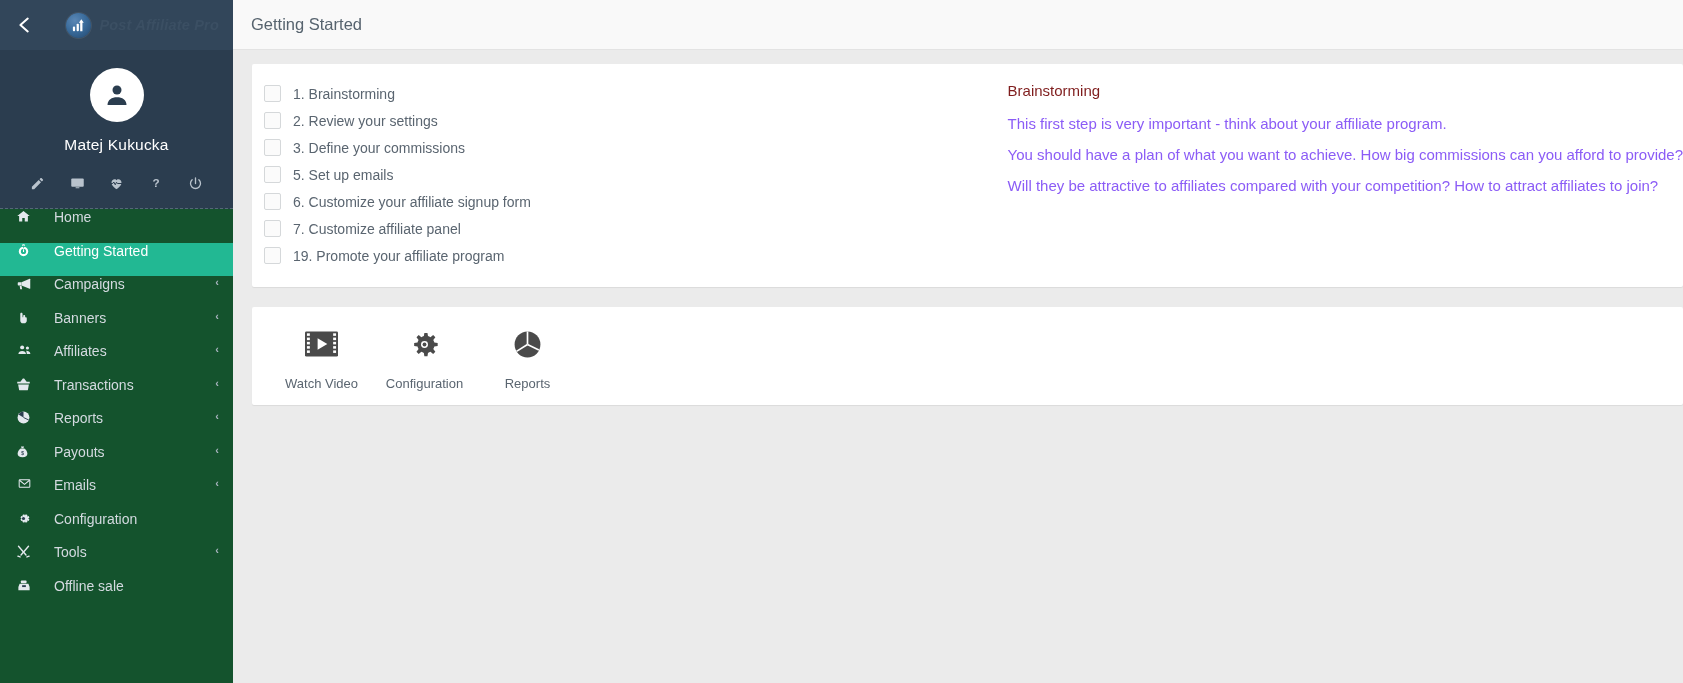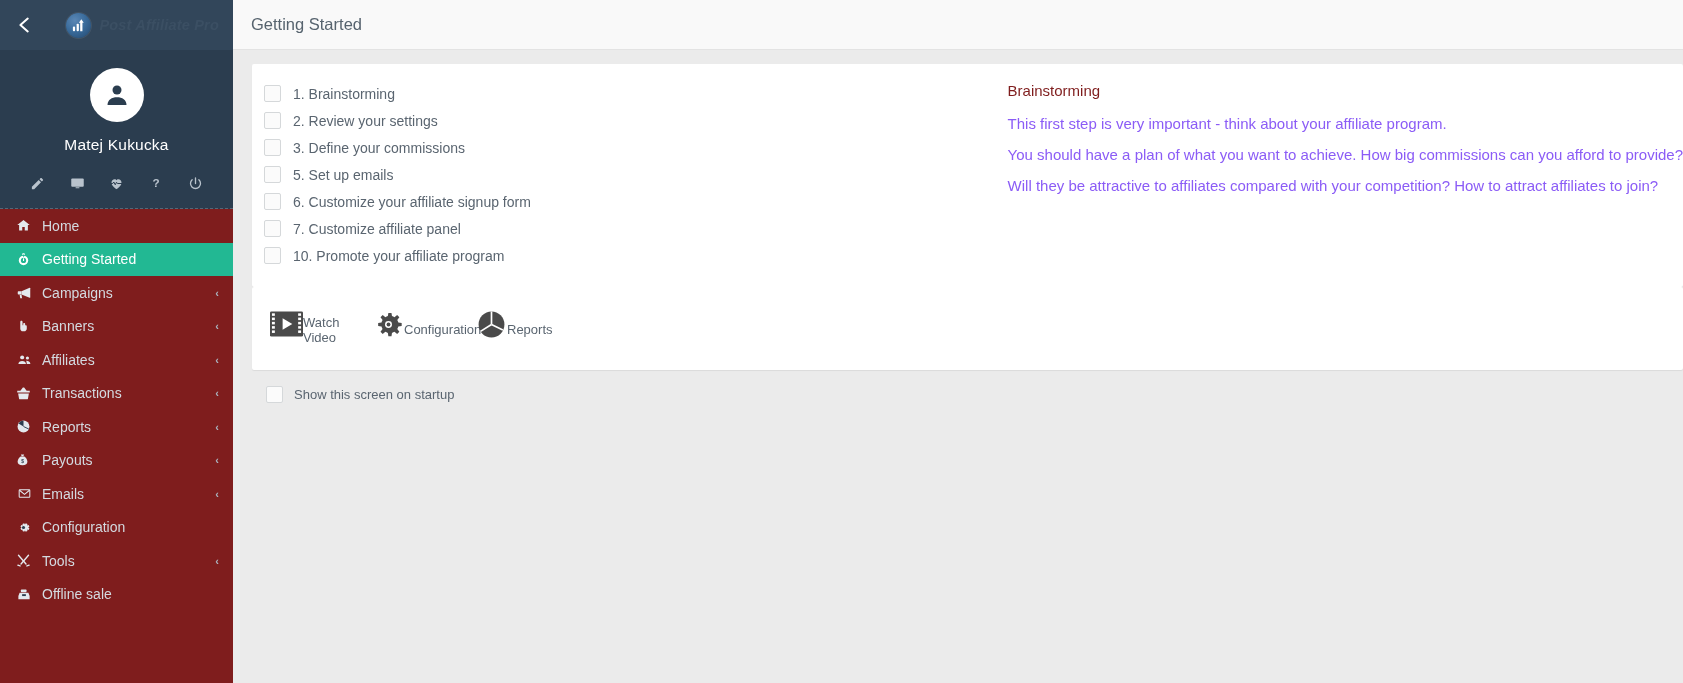--- a/index.html
+++ b/index.html
@@ -7,21 +7,21 @@
     width: 1683px; height: 683px;
     font-family: "Liberation Sans", sans-serif;
     background: #ebebeb;
     overflow: hidden;
   }
   .app { display: flex; width: 1683px; height: 683px; }
 
   
   .sidebar {
     width: 233px; min-width: 233px; height: 683px;
-    background: #7f1d1d;
+    background: #14532d;
     color: #cfd6dd;
     display: flex; flex-direction: column;
     overflow: hidden;
   }
   .sb-top {
     height: 50px; background: #32465a;
     display: flex; align-items: center; gap: 12px;
     padding: 0 14px; position: relative;
   }
   .back-chevron {
@@ -66,24 +66,25 @@
     cursor: pointer; font-size: 14px;
   }
   .sb-tool svg { display:block; }
   .sb-divider {
     border-top: 1px dashed #556878;
     margin: 0 0 0 0;
   }
 
   .sb-menu { flex: 1; overflow: hidden; }
   .sb-item {
-    display: flex; align-items: center;
+    display: flex; align-items: flex-start;
     height: 33.5px; padding: 0 14px 0 16px;
     color: #d4dae0; font-size: 14px; cursor: pointer;
     position: relative;
+    gap: 12px;
   }
   .sb-item .mi-icon {
     width: 26px; min-width: 26px; display: flex; align-items: center;
     color: #e4e9ee;
   }
   .sb-item .mi-icon svg { display:block; }
   .sb-item .mi-label { flex: 1; white-space: nowrap; }
   .sb-item .mi-chev { color: #aab5c0; font-size: 11px; font-weight: bold; }
   .sb-item.active { background: #22b893; color: #ffffff; }
   .sb-item.active .mi-icon { color: #ffffff; }
@@ -98,21 +99,21 @@
   .page-title { font-size: 16.5px; color: #56636e; font-weight: normal; }
 
   .content { flex: 1; padding: 14px 0 0 19px; overflow: hidden; }
 
   .panel {
     background: #ffffff;
     box-shadow: 0 1px 1px rgba(0,0,0,.07);
     border-radius: 2px;
   }
   .panel-checklist {
-    display: flex; padding: 16px 0 18px 0; margin-bottom: 0;
+    display: flex; padding: 16px 0 18px 0; margin-bottom: 20px;
   }
   .checklist { width: 760px; padding-left: 12px; }
   .chk-row {
     display: flex; align-items: center; height: 27px; cursor: pointer;
   }
   .chkbox {
     width: 17px; height: 17px; min-width: 17px;
     border: 1px solid #d5d8da; background: #fbfbfb;
     border-radius: 2px; margin-right: 12px;
   }
@@ -125,21 +126,21 @@
   }
   .detail-p {
     font-size: 15px; color: #8b5cf6; margin-bottom: 14px; white-space: nowrap;
   }
 
   .panel-shortcuts {
     padding: 16px 0 14px 0; margin-bottom: 16px;
   }
   .shortcuts { display: flex; padding-left: 18px; }
   .shortcut {
-    width: 103px; display: flex; flex-direction: row;
+    width: 103px; display: flex; flex-direction: column;
     align-items: center; cursor: pointer;
   }
   .shortcut .sc-icon {
     height: 42px; display: flex; align-items: center; justify-content: center;
     color: #4a4a4a; margin-bottom: 11px;
   }
   .shortcut .sc-icon svg { display: block; }
   .shortcut .sc-label { font-size: 13px; color: #5a6570; }
 
   .startup-row {
@@ -391,21 +392,21 @@
           <div class="chk-row">
             <span class="chkbox"></span>
             <span class="chk-label">6. Customize your affiliate signup form</span>
           </div>
           <div class="chk-row">
             <span class="chkbox"></span>
             <span class="chk-label">7. Customize affiliate panel</span>
           </div>
           <div class="chk-row">
             <span class="chkbox"></span>
-            <span class="chk-label">10. Promote your affiliate program</span>
+            <span class="chk-label">19. Promote your affiliate program</span>
           </div>
         </div>
 
         <div class="detail">
           <div class="detail-title">Brainstorming</div>
           <p class="detail-p">This first step is very important - think about your affiliate program.</p>
           <p class="detail-p">You should have a plan of what you want to achieve. How big commissions can you afford to provide?</p>
           <p class="detail-p">Will they be attractive to affiliates compared with your competition? How to attract affiliates to join?</p>
         </div>
 
@@ -456,21 +457,17 @@
                 <path d="M12 12l8.8 4.2" stroke="#ffffff" stroke-width="1.3"></path>
               </svg>
             </span>
             <span class="sc-label">Reports</span>
           </div>
 
 
         </div>
       </div>
 
-      <div class="startup-row">
-        <span class="chkbox"></span>
-        <span class="startup-label">Show this screen on startup</span>
-      </div>
 
     </div>
   </section>
 
 </div>
 
 </body></html>

